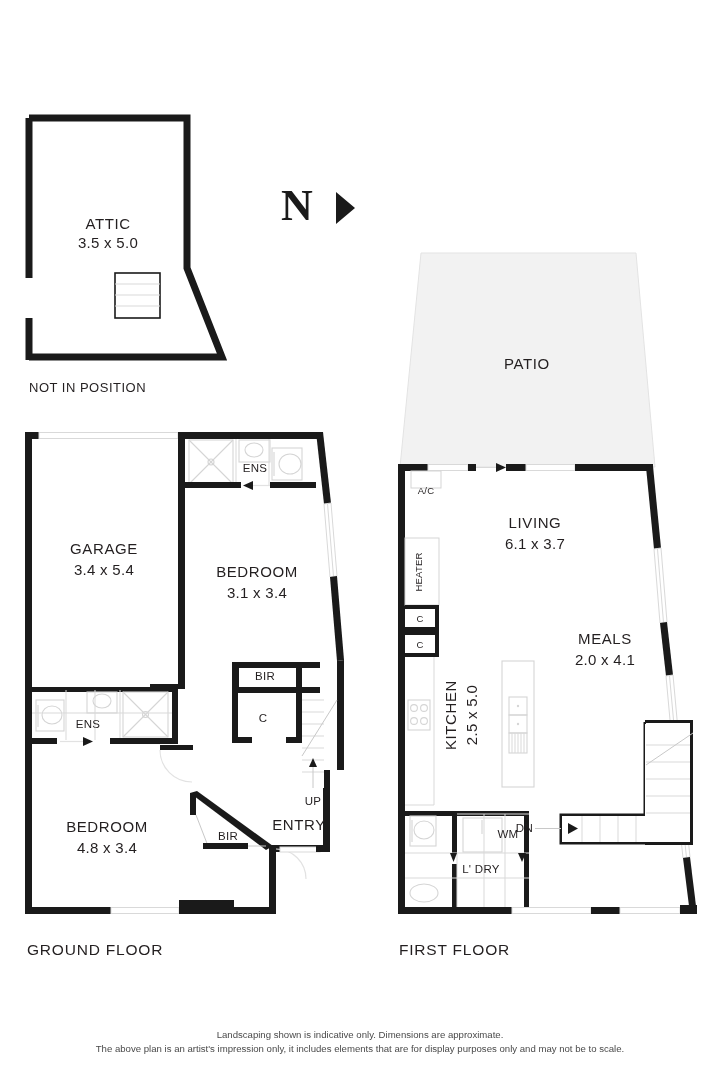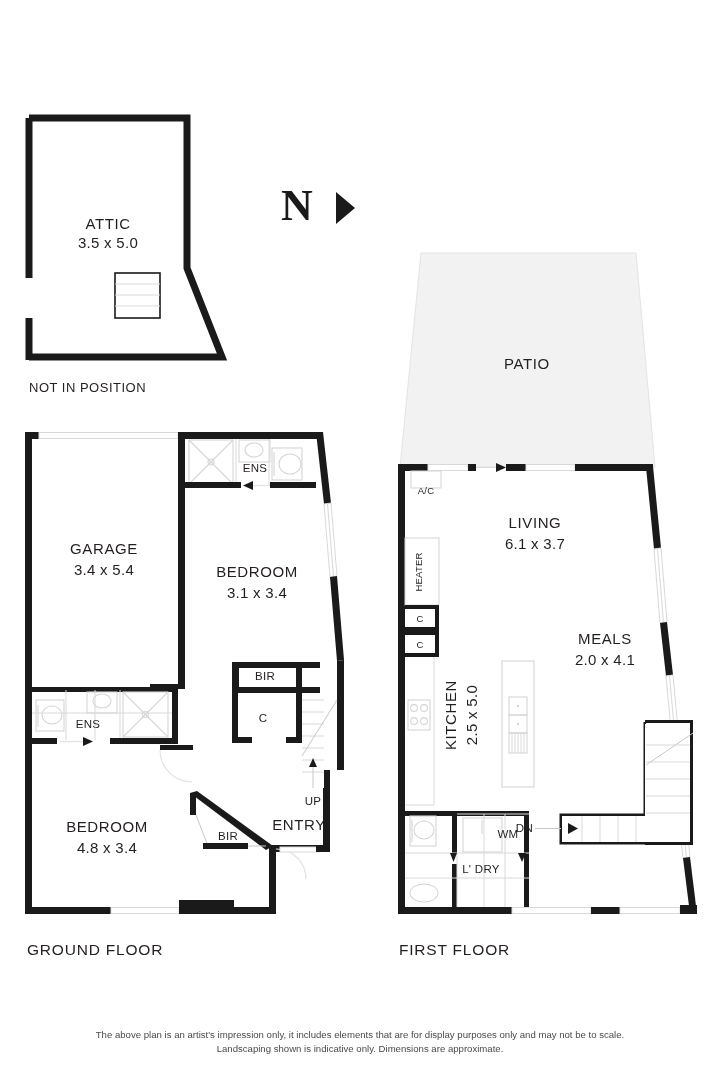--- a/index.html
+++ b/index.html
@@ -407,17 +407,17 @@
         <line class="thinline-dk" x1="535" y1="828.5" x2="561" y2="828.5"></line>
         <text class="room-label lbl-small" x="533" y="832" text-anchor="end">DN</text>
       </g>
 
       <text class="room-label lbl-floor" x="399" y="955">FIRST FLOOR</text>
     </g>
 
   </svg>
 
   <div class="disclaimer">
+    <div>Landscaping shown is indicative only. Dimensions are approximate.</div>
     <div>The above plan is an artist's impression only, it includes elements that are for display purposes only and may not be to scale.</div>
-    <div>Landscaping shown is indicative only. Dimensions are approximate.</div>
   </div>
 
 </div>
 
 </body></html>

